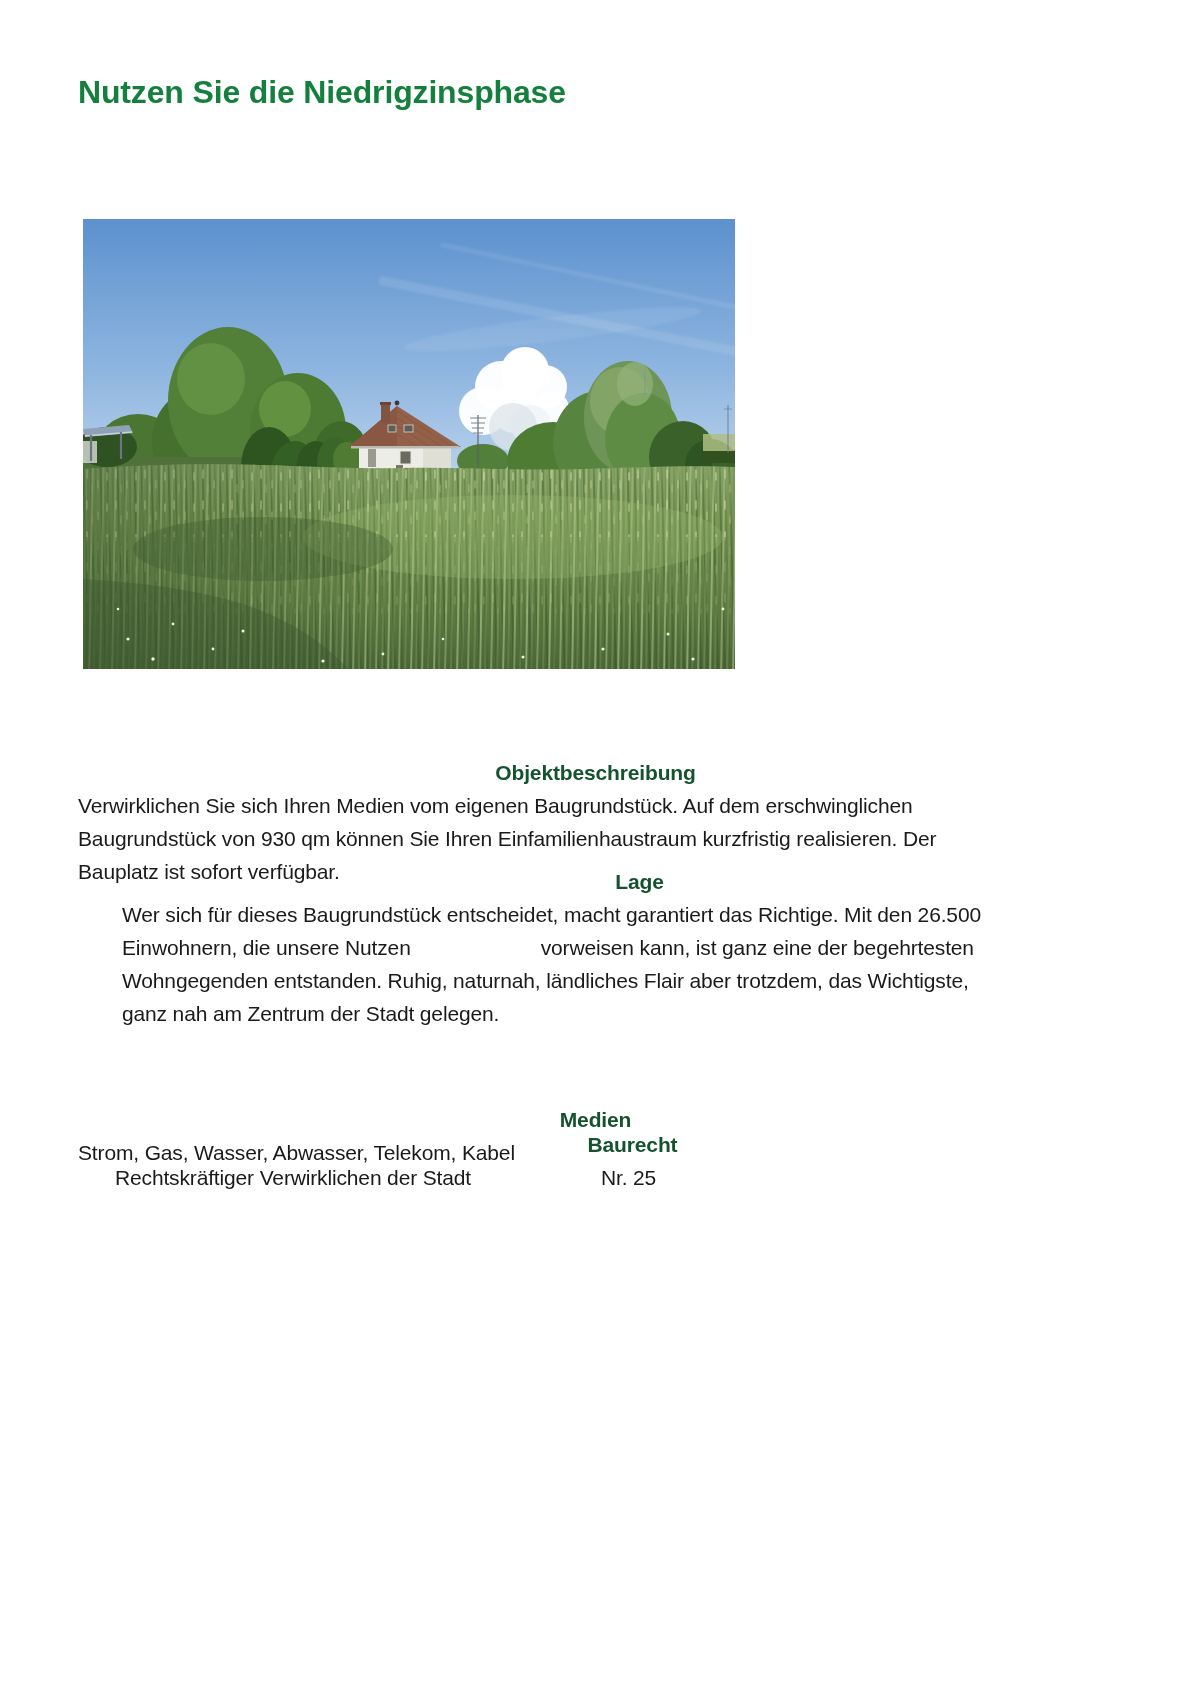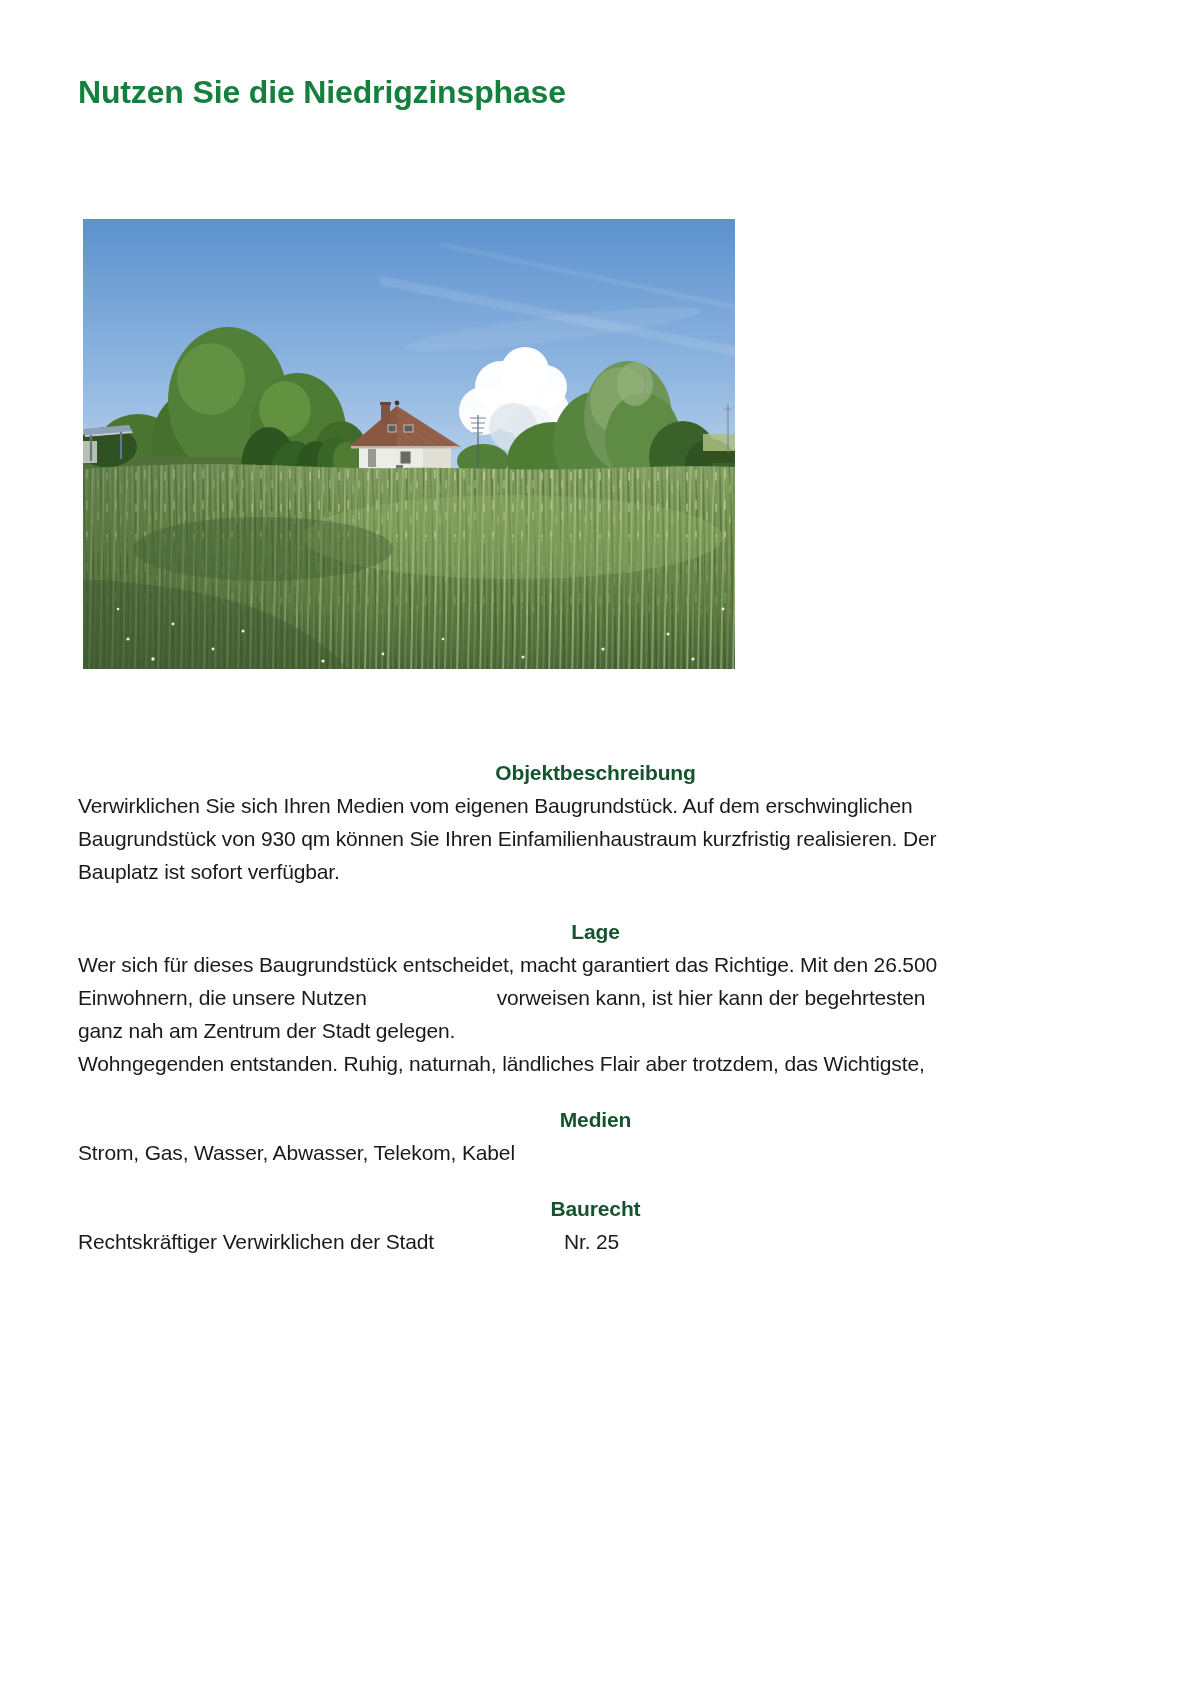--- a/index.html
+++ b/index.html
@@ -18,23 +18,23 @@
   }
   .photo svg{display:block;width:652px;height:450px;}
   .intro{
     position:absolute;left:78px;top:707px;margin:0;
     font-size:21px;line-height:33px;
   }
   .sec{position:absolute;left:78px;width:1035px;margin:0;}
   .sec h2{margin:0;font-size:21px;line-height:33px;font-weight:bold;color:#14532d;text-align:center;}
   .sec .line{display:block;font-size:21px;line-height:33px;}
   .sec-objekt{top:756px;}
-  .sec-lage{top:915px;}
+  .sec-lage{top:865px;margin-left:44px;}
   .sec-medien{top:1103px;}
-  .sec-baurecht{top:1192px;}
+  .sec-baurecht{top:1128px;margin-left:37px;}
   .gap-redacted{display:inline-block;width:130px;height:1px;vertical-align:baseline;}
 </style>
 </head>
 <body>
 
 <div class="page">
 
   <h1 class="title">Nutzen Sie die Niedrigzinsphase</h1>
 
   <figure class="photo">
@@ -216,24 +216,24 @@
     <h2>Objektbeschreibung</h2>
     <span class="line">Verwirklichen Sie sich Ihren Medien vom eigenen Baugrundstück. Auf dem erschwinglichen</span>
     <span class="line">Baugrundstück von 930 qm können Sie Ihren Einfamilienhaustraum kurzfristig realisieren. Der</span>
     <span class="line">Bauplatz ist sofort verfügbar.</span>
   </section>
 
   <section class="sec sec-lage">
     <h2>Lage</h2>
     <span class="line">Wer sich für dieses Baugrundstück entscheidet, macht garantiert das Richtige. Mit den 26.500</span>
     <span class="line">
-      <span>Einwohnern, die unsere Nutzen</span><span class="gap-redacted"></span><span>vorweisen kann, ist hier kann der begehrtesten</span>
+      <span>Einwohnern, die unsere Nutzen</span><span class="gap-redacted"></span><span>vorweisen kann, ist ganz eine der begehrtesten</span>
     </span>
+    <span class="line">Wohngegenden entstanden. Ruhig, naturnah, ländliches Flair aber trotzdem, das Wichtigste,</span>
     <span class="line">ganz nah am Zentrum der Stadt gelegen.</span>
-    <span class="line">Wohngegenden entstanden. Ruhig, naturnah, ländliches Flair aber trotzdem, das Wichtigste,</span>
   </section>
 
   <section class="sec sec-medien">
     <h2>Medien</h2>
     <span class="line">Strom, Gas, Wasser, Abwasser, Telekom, Kabel</span>
   </section>
 
   <section class="sec sec-baurecht">
     <h2>Baurecht</h2>
     <span class="line">

